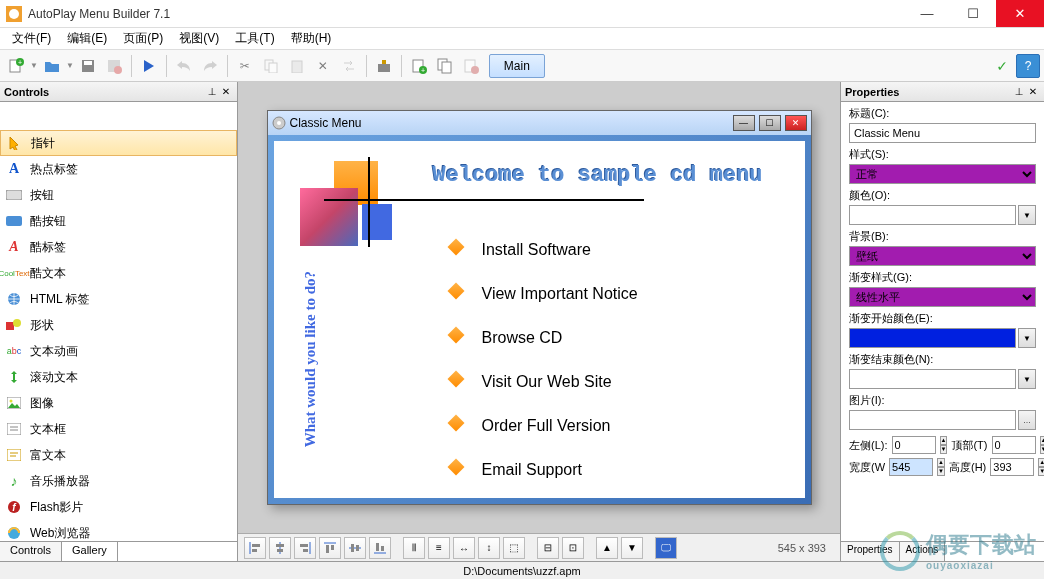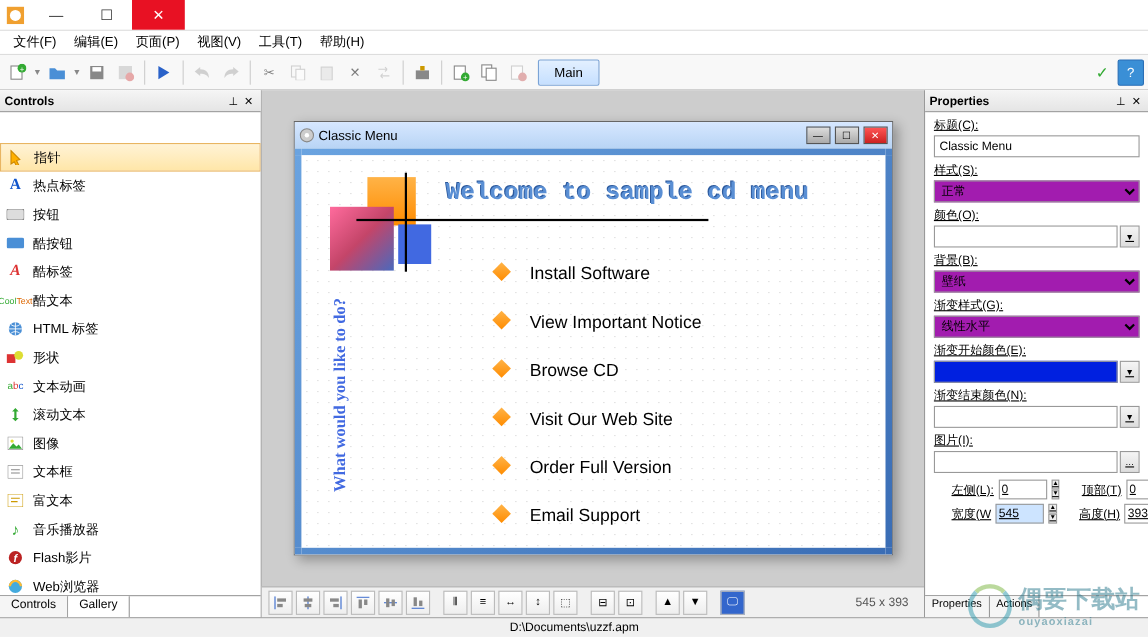--- a/index.html
+++ b/index.html
@@ -42,47 +42,47 @@
 
 
 .center-panel { flex: 1; background: #cdcdcd; display: flex; flex-direction: column; position: relative; }
 .canvas-area { flex: 1; display: flex; align-items: center; justify-content: center; }
 .preview-window { width: 545px; background: #fff; border: 1px solid #666; box-shadow: 4px 4px 10px rgba(0,0,0,0.3); }
 .preview-titlebar { height: 24px; background: linear-gradient(#d6e7ff,#b8d4f5); display: flex; align-items: center; padding: 0 4px; gap: 4px; }
 .preview-titlebar .title { flex: 1; font-size: 12px; }
 .preview-win-btn { width: 22px; height: 16px; border: 1px solid #555; background: linear-gradient(#ddd,#aaa); font-size: 9px; display: flex; align-items: center; justify-content: center; }
 .preview-win-btn.close { background: linear-gradient(#f55,#c22); color: #fff; }
 .preview-body { height: 369px; background: #fff; position: relative; border: 6px solid; border-image: linear-gradient(135deg,#6aa3e0,#3a6db5) 1; background-image: radial-gradient(circle, #ccc 0.5px, transparent 0.5px); background-size: 10px 10px; }
-.preview-heading { position: absolute; top: 22px; left: 132px; font-size: 22px; font-weight: bold; color: #5a8fd4; font-family: "Courier New", monospace; text-shadow: 1px 1px 0 #fff, -1px -1px 0 #2c5a9e; }
+.preview-heading { position: absolute; top: 22px; left: 159px; font-size: 22px; font-weight: bold; color: #5a8fd4; font-family: "Courier New", monospace; text-shadow: 1px 1px 0 #fff, -1px -1px 0 #2c5a9e; }
 .preview-shapes { position: absolute; top: 15px; left: 18px; width: 110px; height: 100px; }
 .shape1 { position: absolute; width: 44px; height: 44px; background: linear-gradient(#ffb347,#ff8c00); top: 5px; left: 42px; }
 .shape2 { position: absolute; width: 58px; height: 58px; background: linear-gradient(135deg,#ff6b9d,#c44569,#4a69bd); top: 32px; left: 8px; }
 .shape3 { position: absolute; width: 30px; height: 36px; background: #4169e1; top: 48px; left: 70px; }
 .cross-h { position: absolute; height: 2px; width: 320px; background: #000; top: 58px; left: 50px; }
 .cross-v { position: absolute; width: 2px; height: 90px; background: #000; top: 16px; left: 94px; }
 .side-text { position: absolute; left: 28px; top: 130px; writing-mode: vertical-rl; transform: rotate(180deg); font-size: 15px; font-weight: bold; color: #4169e1; font-family: "Times New Roman", serif; }
 .menu-items { position: absolute; top: 100px; left: 176px; }
 .menu-item { display: flex; align-items: flex-start; gap: 20px; height: 44px; font-size: 16px; font-family: "Times New Roman", serif; }
 .diamond { width: 12px; height: 12px; background: linear-gradient(135deg,#ffb347,#ff8c00); transform: rotate(45deg); }
 
 .canvas-toolbar { height: 28px; background: #f0f0f0; border-top: 1px solid #aaa; display: flex; align-items: center; padding: 0 6px; gap: 3px; }
 .canvas-tool { width: 22px; height: 22px; border: 1px solid #bbb; background: linear-gradient(#fff,#eee); display: flex; align-items: center; justify-content: center; font-size: 10px; }
 .canvas-dims { margin-left: auto; font-size: 11px; color: #555; padding-right: 8px; }
 
 
 .right-panel { width: 204px; border-left: 1px solid #999; display: flex; flex-direction: column; background: #fff; }
-.prop-body { padding: 0 8px; flex: 1; overflow: hidden; font-size: 11px; text-decoration: underline; }
+.prop-body { padding: 0 8px; flex: 1; overflow: hidden; font-size: 11px; }
 .prop-label { margin: 4px 0 2px; }
 .prop-input { width: 100%; border: 1px solid #999; padding: 2px 4px; font-size: 11px; height: 20px; }
 .prop-select { width: 100%; border: 1px solid #999; padding: 1px 2px; font-size: 11px; height: 20px; background: #a21caf; }
 .prop-color-row { display: flex; gap: 2px; }
 .prop-color { flex: 1; height: 20px; border: 1px solid #999; }
 .prop-dd { width: 18px; height: 20px; border: 1px solid #999; background: linear-gradient(#f5f5f5,#ddd); display: flex; align-items: center; justify-content: center; font-size: 8px; }
 .prop-row2 { display: flex; gap: 4px; align-items: center; }
-.prop-row2 label { flex: 0 0 auto; margin-left: 16px; }
+.prop-row2 label { flex: 0 0 auto; }
 .prop-row2 input { width: 44px; border: 1px solid #999; padding: 1px 2px; height: 18px; font-size: 11px; }
 .spin { width: 12px; display: flex; flex-direction: column; }
 .spin div { height: 9px; border: 1px solid #999; font-size: 6px; text-align: center; line-height: 6px; background: #eee; }
 .right-tabs { height: 20px; border-top: 1px solid #999; display: flex; font-size: 10px; }
 .right-tab { padding: 2px 6px; border-right: 1px solid #999; background: #f5f5f5; }
 
 
 .statusbar { height: 18px; border-top: 1px solid #999; background: #f0f0f0; display: flex; align-items: center; padding: 0 8px; font-size: 11px; justify-content: center; }
 
 
@@ -90,20 +90,21 @@
 .wm-circle { width: 40px; height: 40px; border: 4px solid rgba(40,150,170,0.5); border-top-color: rgba(120,180,60,0.5); border-radius: 50%; position: relative; }
 </style>
 </head>
 <body>
 
 <div class="titlebar">
   <svg class="app-icon" viewBox="0 0 16 16">
       <rect width="16" height="16" fill="#f0a030"></rect>
       <circle cx="8" cy="8" r="5" fill="#fff"></circle>
     </svg>
+  <span class="title">AutoPlay Menu Builder 7.1</span>
   <div class="win-btns">
     <div class="win-btn">—</div>
     <div class="win-btn">☐</div>
     <div class="win-btn close">✕</div>
   </div>
 </div>
 
 <div class="menubar">
   <span>文件(F)</span>
   <span>编辑(E)</span>

